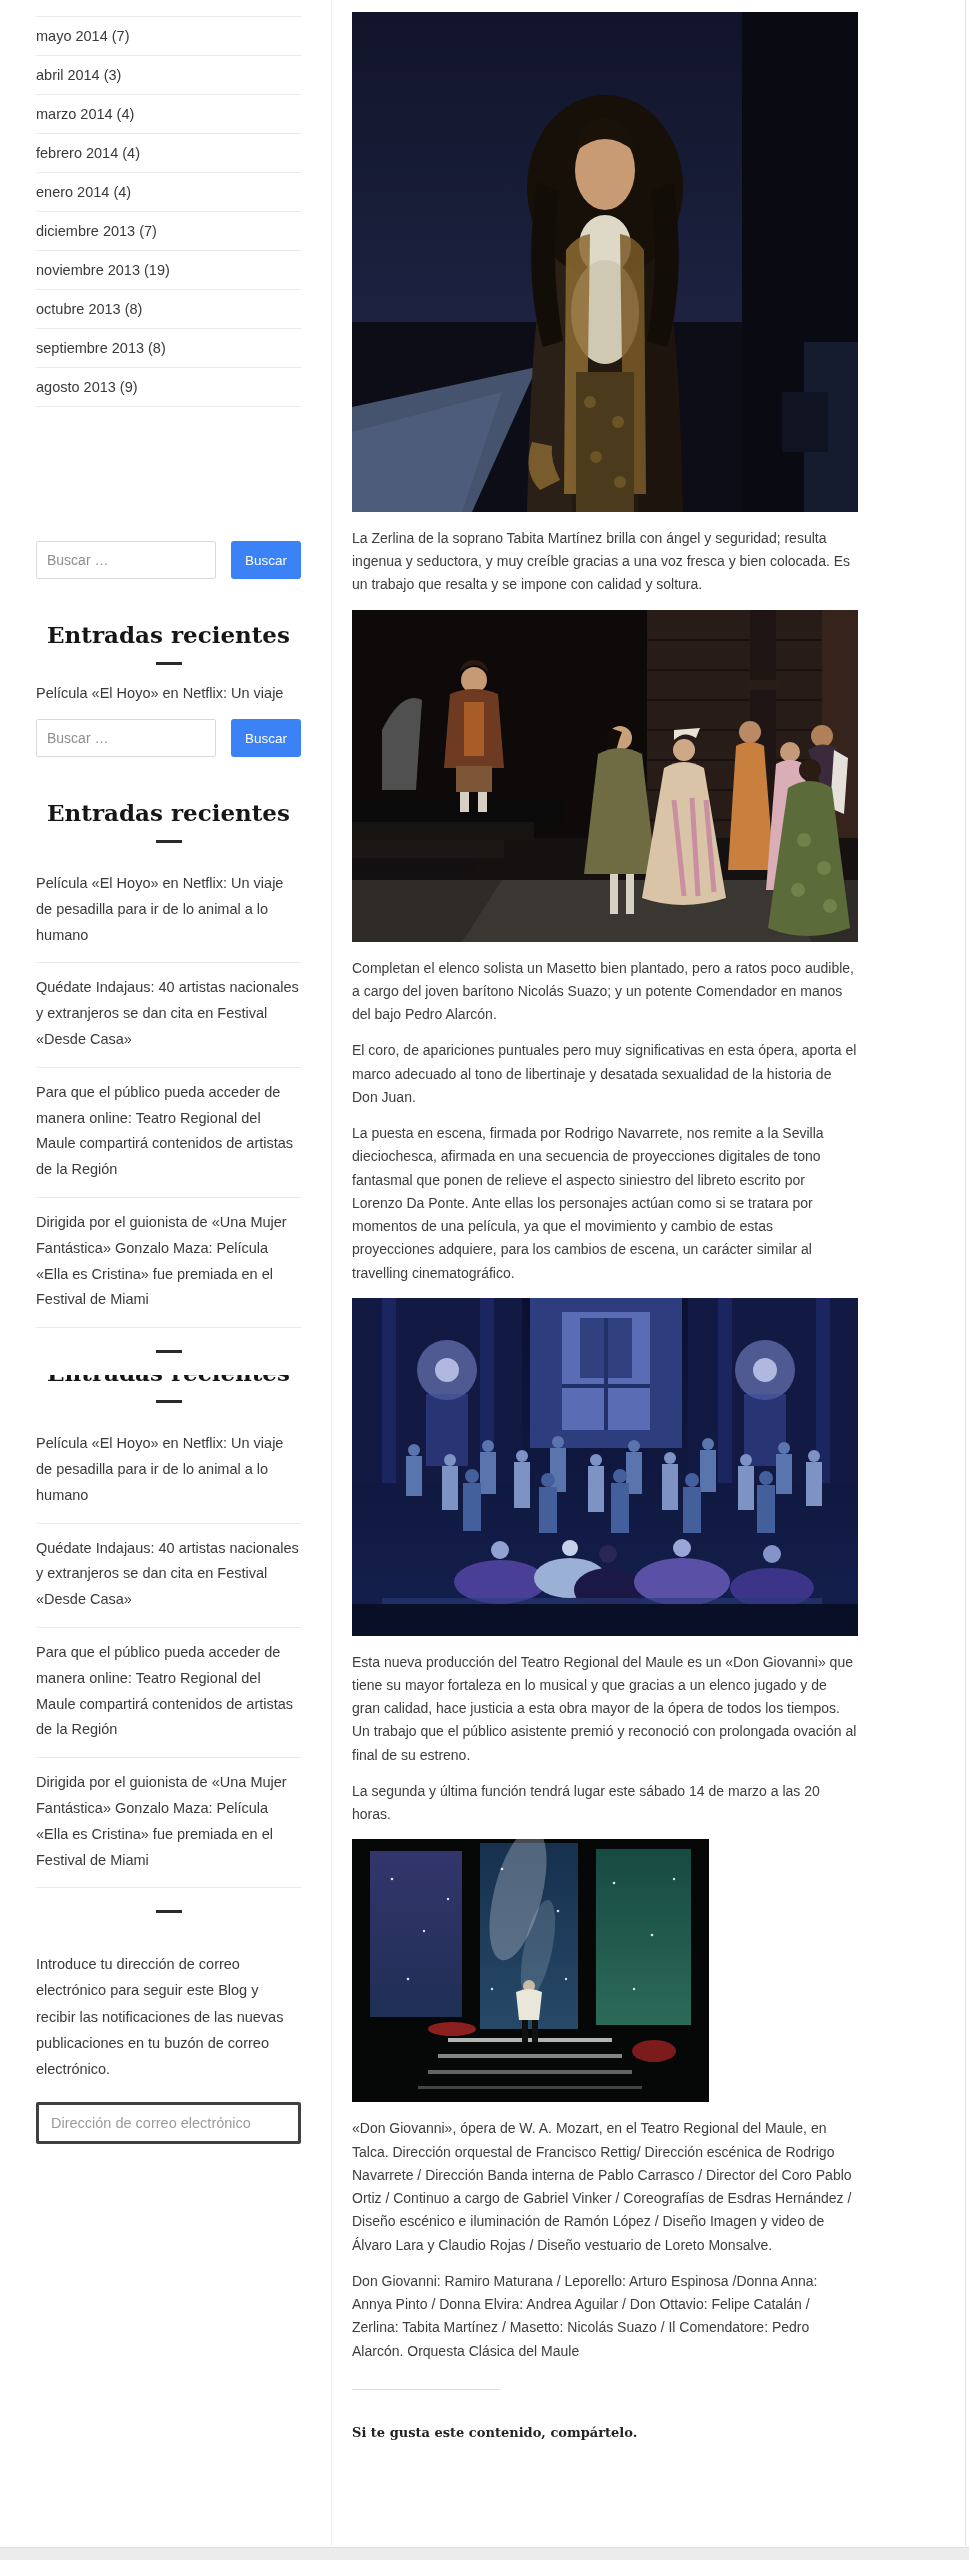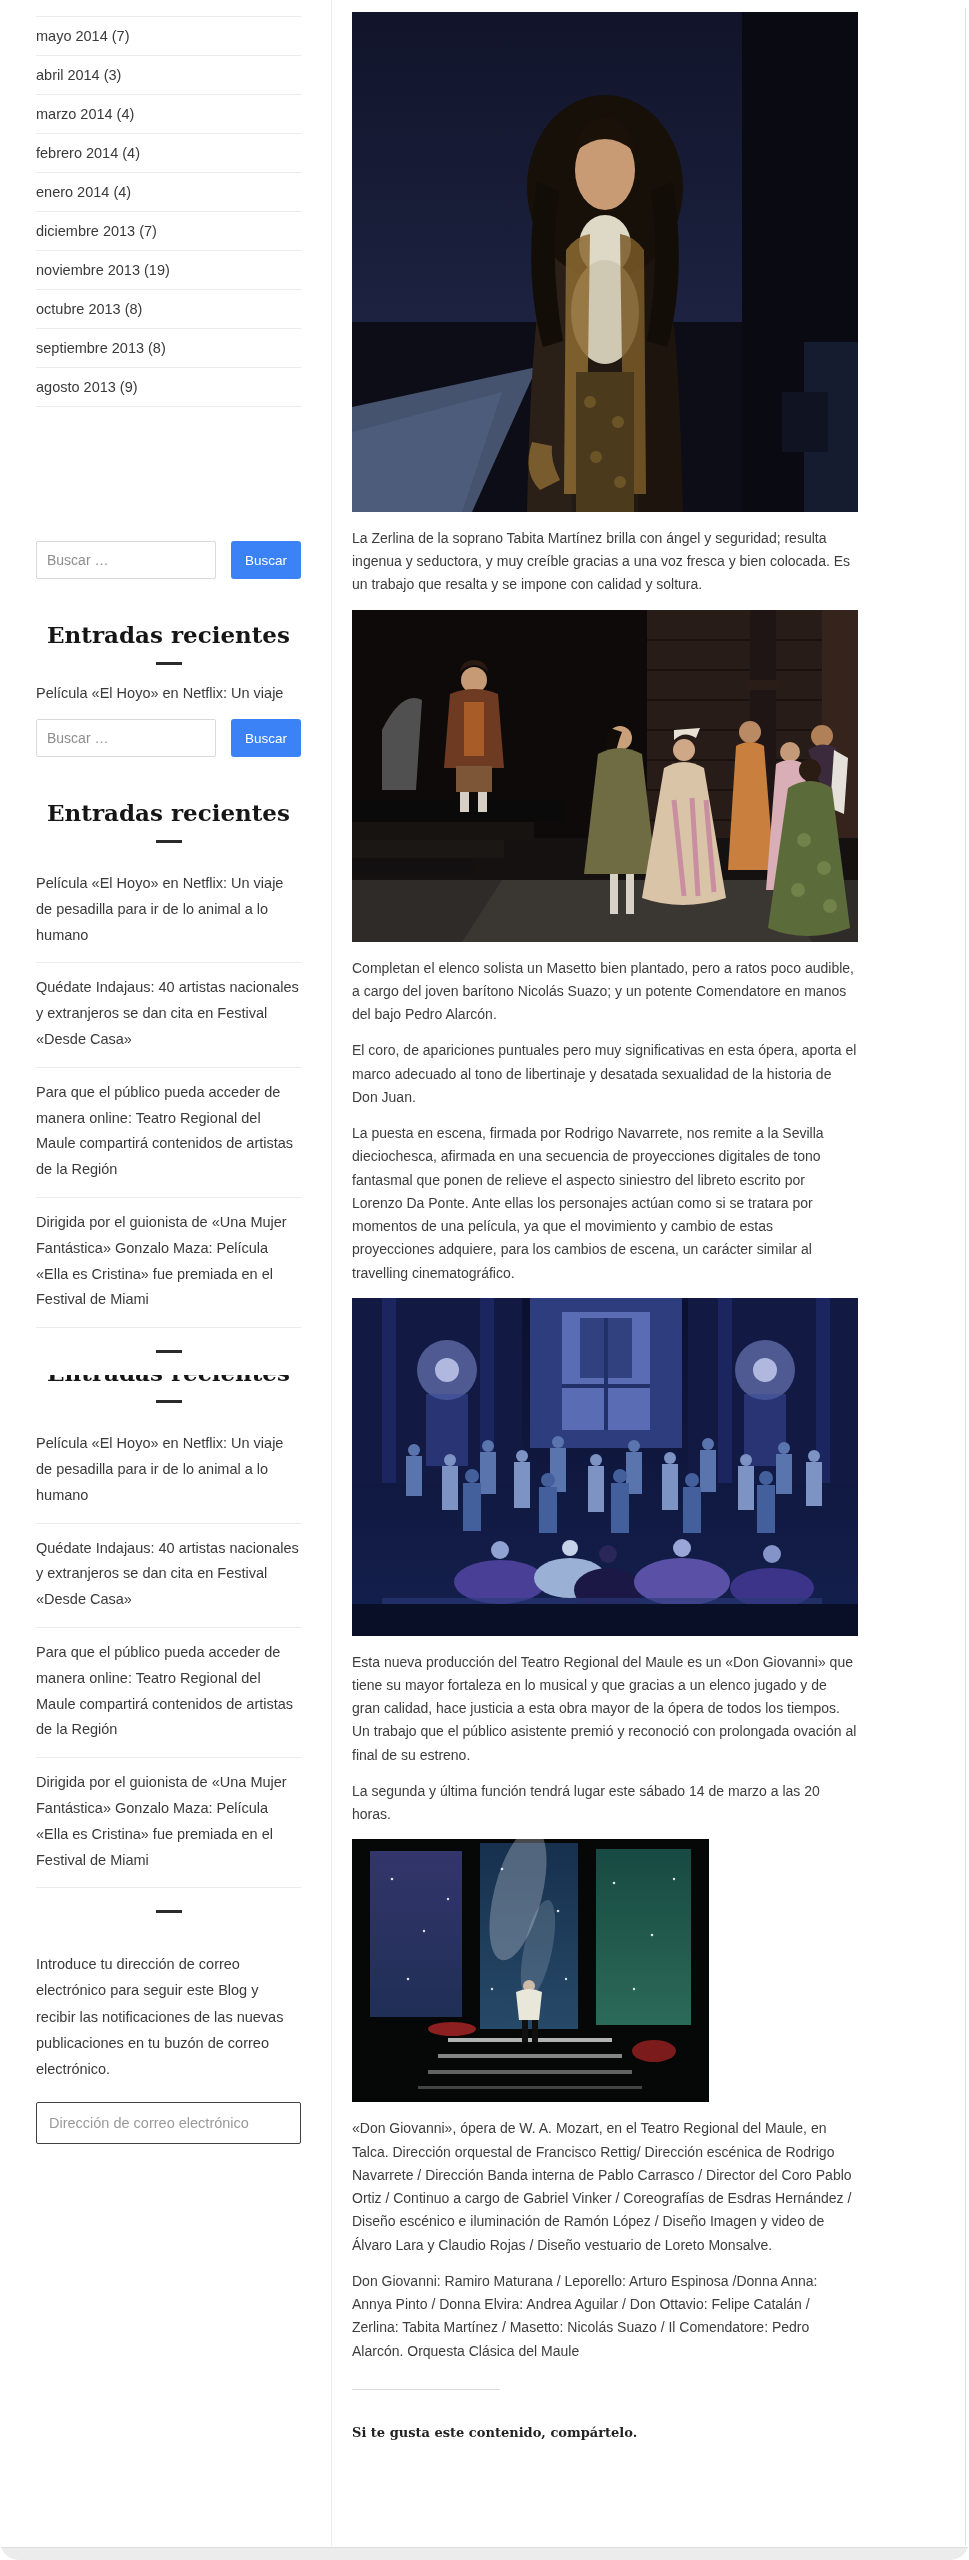--- a/index.html
+++ b/index.html
@@ -1,17 +1,17 @@
 <!DOCTYPE html>
 <html lang="es"><head>
 <meta charset="utf-8">
 <style>
   * { margin:0; padding:0; box-sizing:border-box; }
   body { background:#fff; font-family:"Liberation Sans", sans-serif; }
-  .page { position:relative; width:969px; height:2560px; margin:0 auto; background:#fff; overflow:hidden;border-radius:19px; }
+  .page { position:relative; width:969px; height:2560px; margin:0 auto; background:#fff; overflow:hidden; }
   .edge-line { position:absolute; top:0; bottom:14px; right:3px; width:1px; background:#e2e2e2; }
   .columns { display:flex; align-items:stretch; height:2546px; }
 
   
   .sidebar { width:332px; padding:16px 30px 0 36px; border-right:1px solid #ededed; color:#3d3d3d; }
   .archive-list { list-style:none; border-top:1px solid #ebebeb; }
   .archive-list li { padding:11px 0; border-bottom:1px solid #ebebeb; font-size:14.5px; color:#3a3a3a; cursor:pointer; }
   .search-form { display:flex; align-items:center; gap:15px; }
   .search-form input { flex:1; min-width:0; height:38px; border:1px solid #d9d9d9; border-radius:2px; padding:0 10px; font-size:14px; color:#555; font-family:inherit; }
   .search-form input::placeholder { color:#8e8e8e; }
@@ -20,21 +20,21 @@
   .mt-search1 { margin-top:134px; }
   .mt-42 { margin-top:42px; }
   .dash { width:26px; height:3px; background:#2a2a2a; margin:13px auto 16px; }
   .center-dash { width:26px; height:3px; background:#2a2a2a; margin:22px auto; }
   .recent-list { list-style:none; }
   .recent-list li { padding:12px 0 14px; border-bottom:1px solid #ebebeb; font-size:14.5px; line-height:1.78; color:#3a3a3a; cursor:pointer; }
   .one-line { height:26px; overflow:hidden; font-size:14.5px; line-height:1.78; color:#3a3a3a; margin:14px 0 12px; cursor:pointer; }
   .heading-clip { height:12px; overflow:hidden; }
   .heading-clip .widget-title { margin-top:-16px; }
   .subscribe-text { font-size:14.5px; line-height:1.8; color:#3a3a3a; margin-top:38px; }
-  .email-input { width:100%; height:42px; border:1px solid #404040; border-radius:2px; padding:0 12px; font-size:14.5px; font-family:inherit; color:#555; margin-top:20px; }
+  .email-input { width:100%; height:42px; border:3px solid #404040; border-radius:2px; padding:0 12px; font-size:14.5px; font-family:inherit; color:#555; margin-top:20px; }
   .email-input::placeholder { color:#9a9a9a; }
 
   
   .main { width:540px; padding:10px 0 0 20px; color:#3d3d3d; }
   .main p.body-p { width:506px; font-size:14px; line-height:1.66; margin:13px 0; color:#3d3d3d; }
   .photo { display:block; margin:2px 0 15px; background:#000; }
 
   .sep-line { width:148px; border-top:1px solid #dcdcdc; margin:26px 0 12px; }
   .share-heading, .like-heading { font-family:"DejaVu Serif","Liberation Serif",serif; font-weight:bold; font-size:13px; color:#222; margin-bottom:11px;margin-top:35px; }
 
@@ -196,21 +196,21 @@
         <path d="M482,140 l14,8 l-4,56 l-14,-6 Z" fill="#e5e1da"></path>
 
         <circle cx="458" cy="160" r="11" fill="#2a1c12"></circle>
         <path d="M436,178 q22,-14 44,0 l18,140 q-44,16 -82,0 Z" fill="#5c6b3a"></path>
         <circle cx="452" cy="230" r="7" fill="#71824a"></circle>
           <circle cx="472" cy="258" r="7" fill="#71824a"></circle>
         <circle cx="446" cy="280" r="7" fill="#71824a"></circle>
           <circle cx="478" cy="296" r="7" fill="#71824a"></circle>
       </svg>
 
-      <p class="body-p">Completan el elenco solista un Masetto bien plantado, pero a ratos poco audible, a cargo del joven barítono Nicolás Suazo; y un potente Comendatore en manos del bajo Pedro Alarcón.</p>
+      <p class="body-p">Completan el elenco solista un Masetto bien plantado, pero a ratos poco audible, a cargo del joven barítono Nicolás Suazo; y un potente Comendador en manos del bajo Pedro Alarcón.</p>
       <p class="body-p">El coro, de apariciones puntuales pero muy significativas en esta ópera, aporta el marco adecuado al tono de libertinaje y desatada sexualidad de la historia de Don Juan.</p>
       <p class="body-p">La puesta en escena, firmada por Rodrigo Navarrete, nos remite a la Sevilla dieciochesca, afirmada en una secuencia de proyecciones digitales de tono fantasmal que ponen de relieve el aspecto siniestro del libreto escrito por Lorenzo Da Ponte. Ante ellas los personajes actúan como si se tratara por momentos de una película, ya que el movimiento y cambio de estas proyecciones adquiere, para los cambios de escena, un carácter similar al travelling cinematográfico.</p>
 
       <svg class="photo" width="506" height="338" viewBox="0 0 506 338">
         <defs>
           <linearGradient id="g3a" x1="0" y1="0" x2="0" y2="1">
             <stop offset="0" stop-color="#0b1030"></stop>
               <stop offset="1" stop-color="#14204e"></stop>
           </linearGradient>
         </defs>

